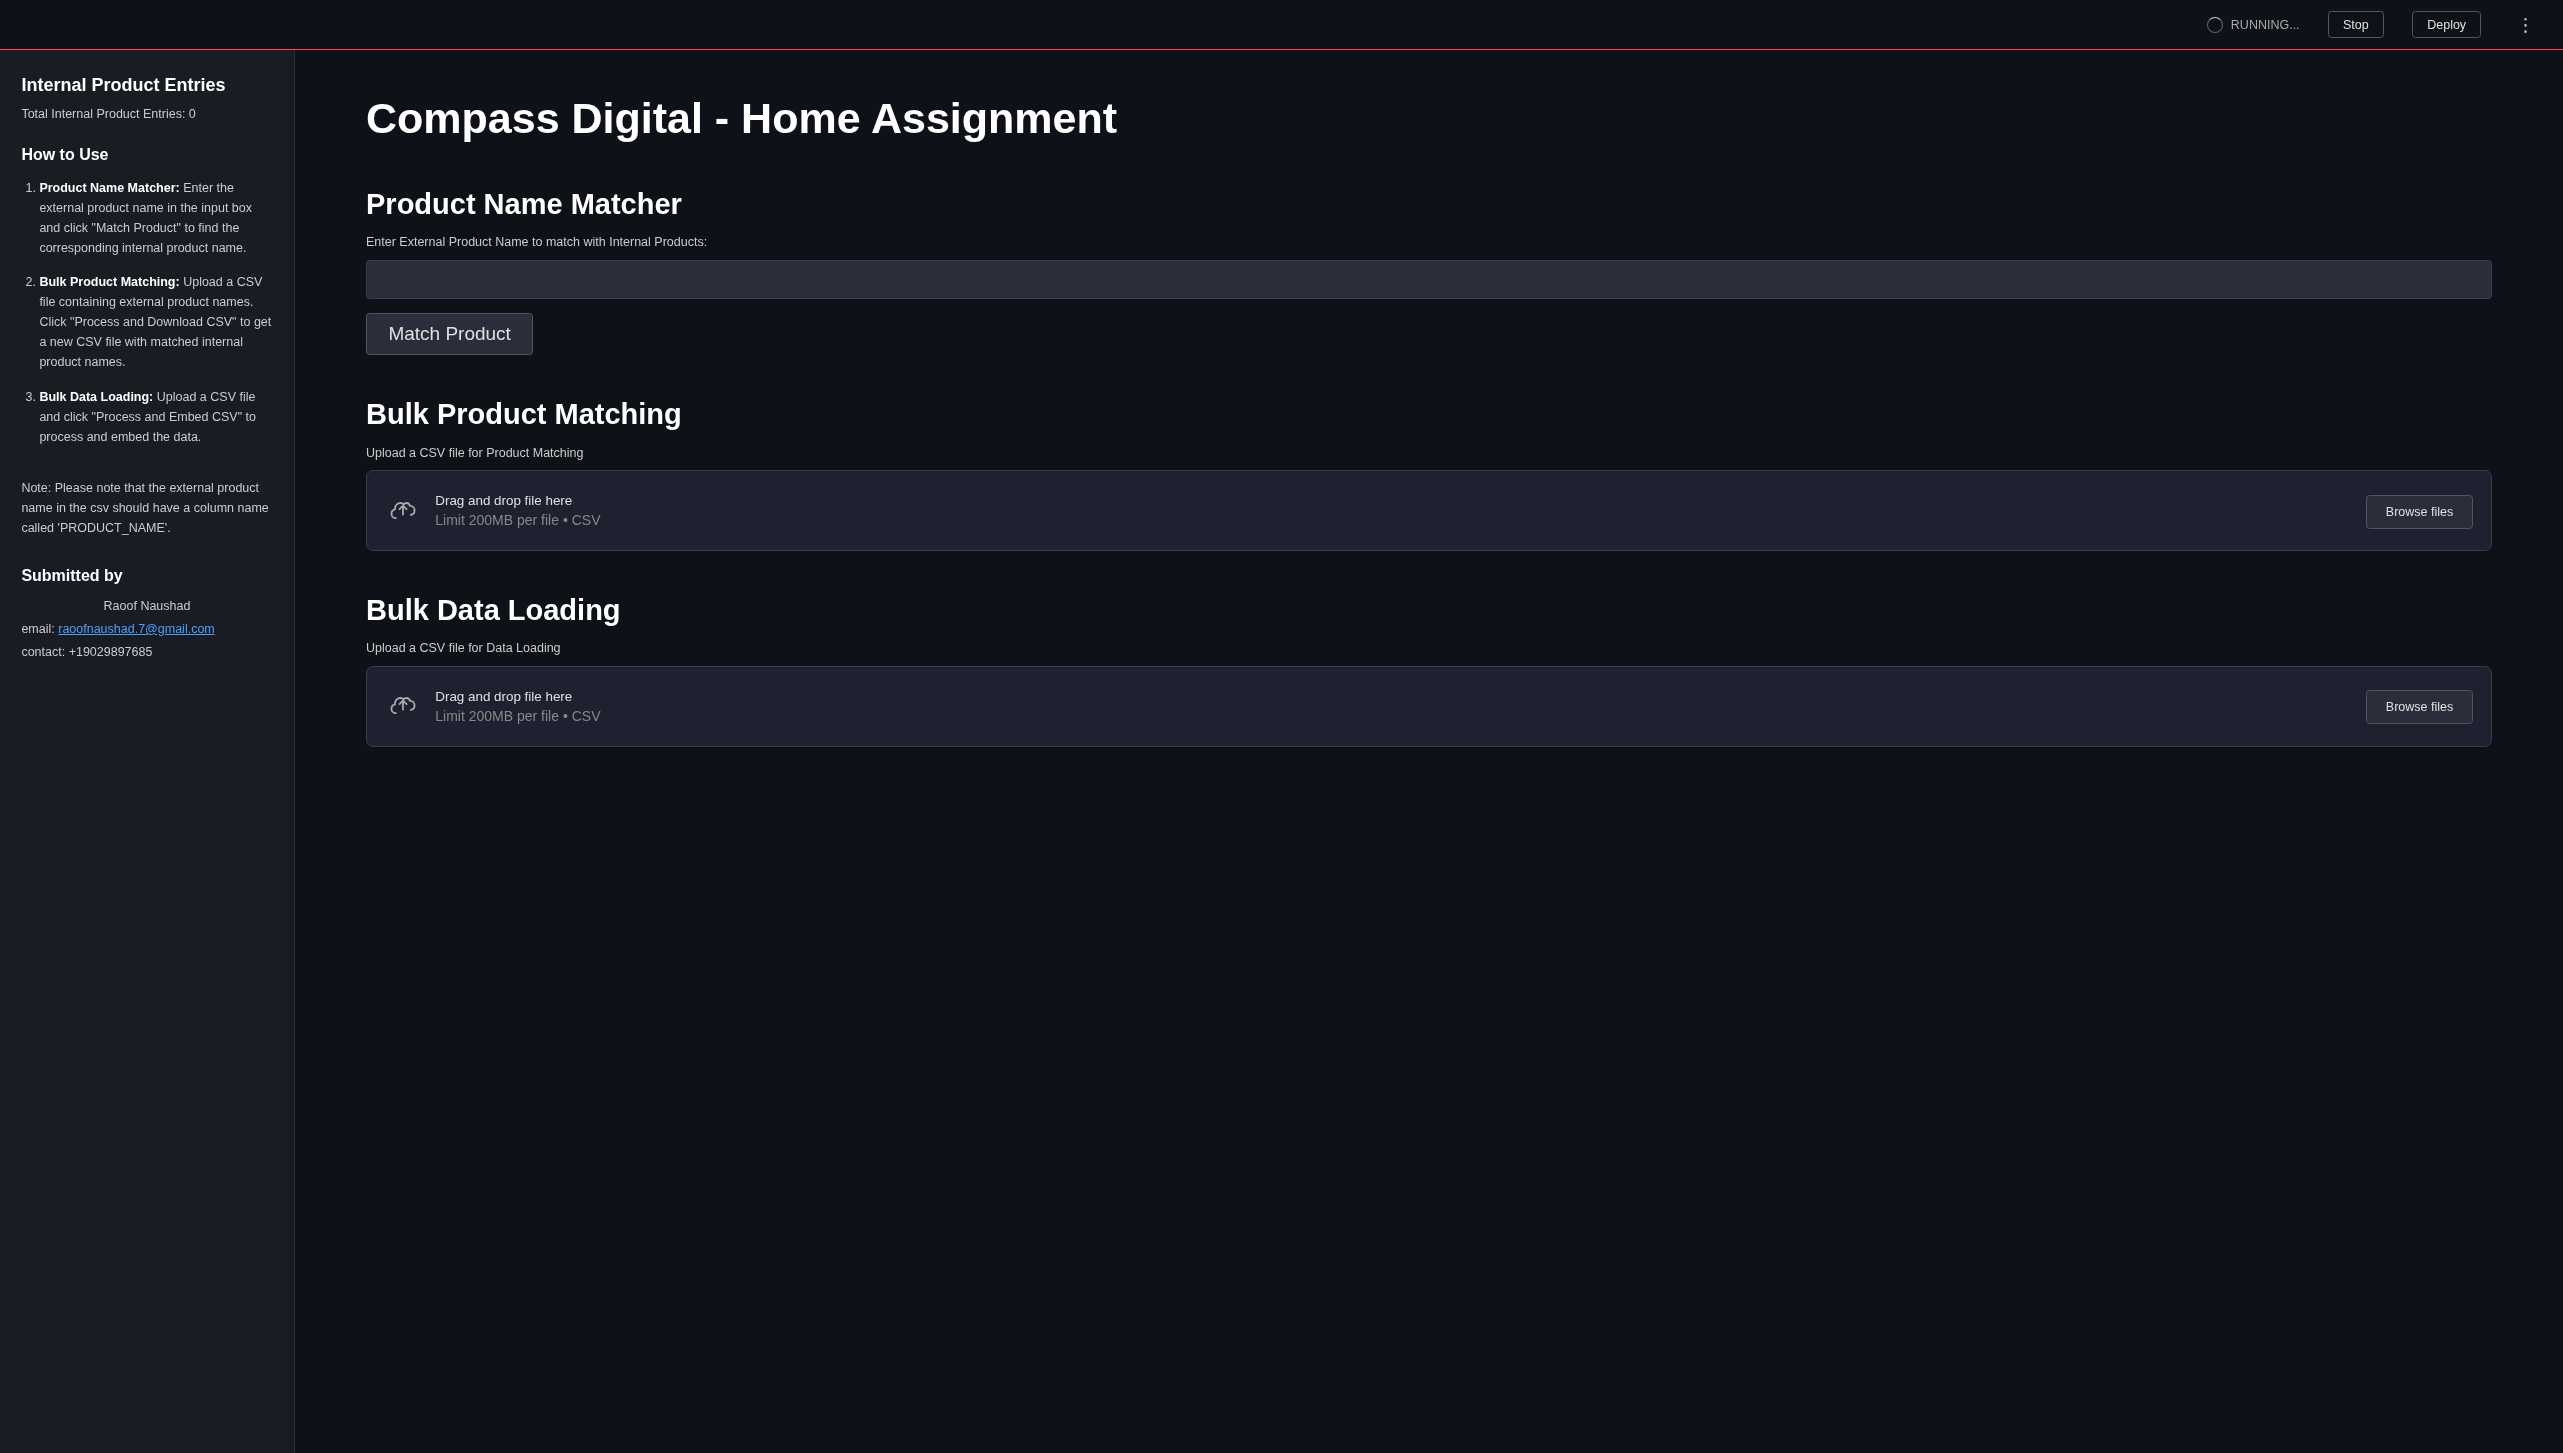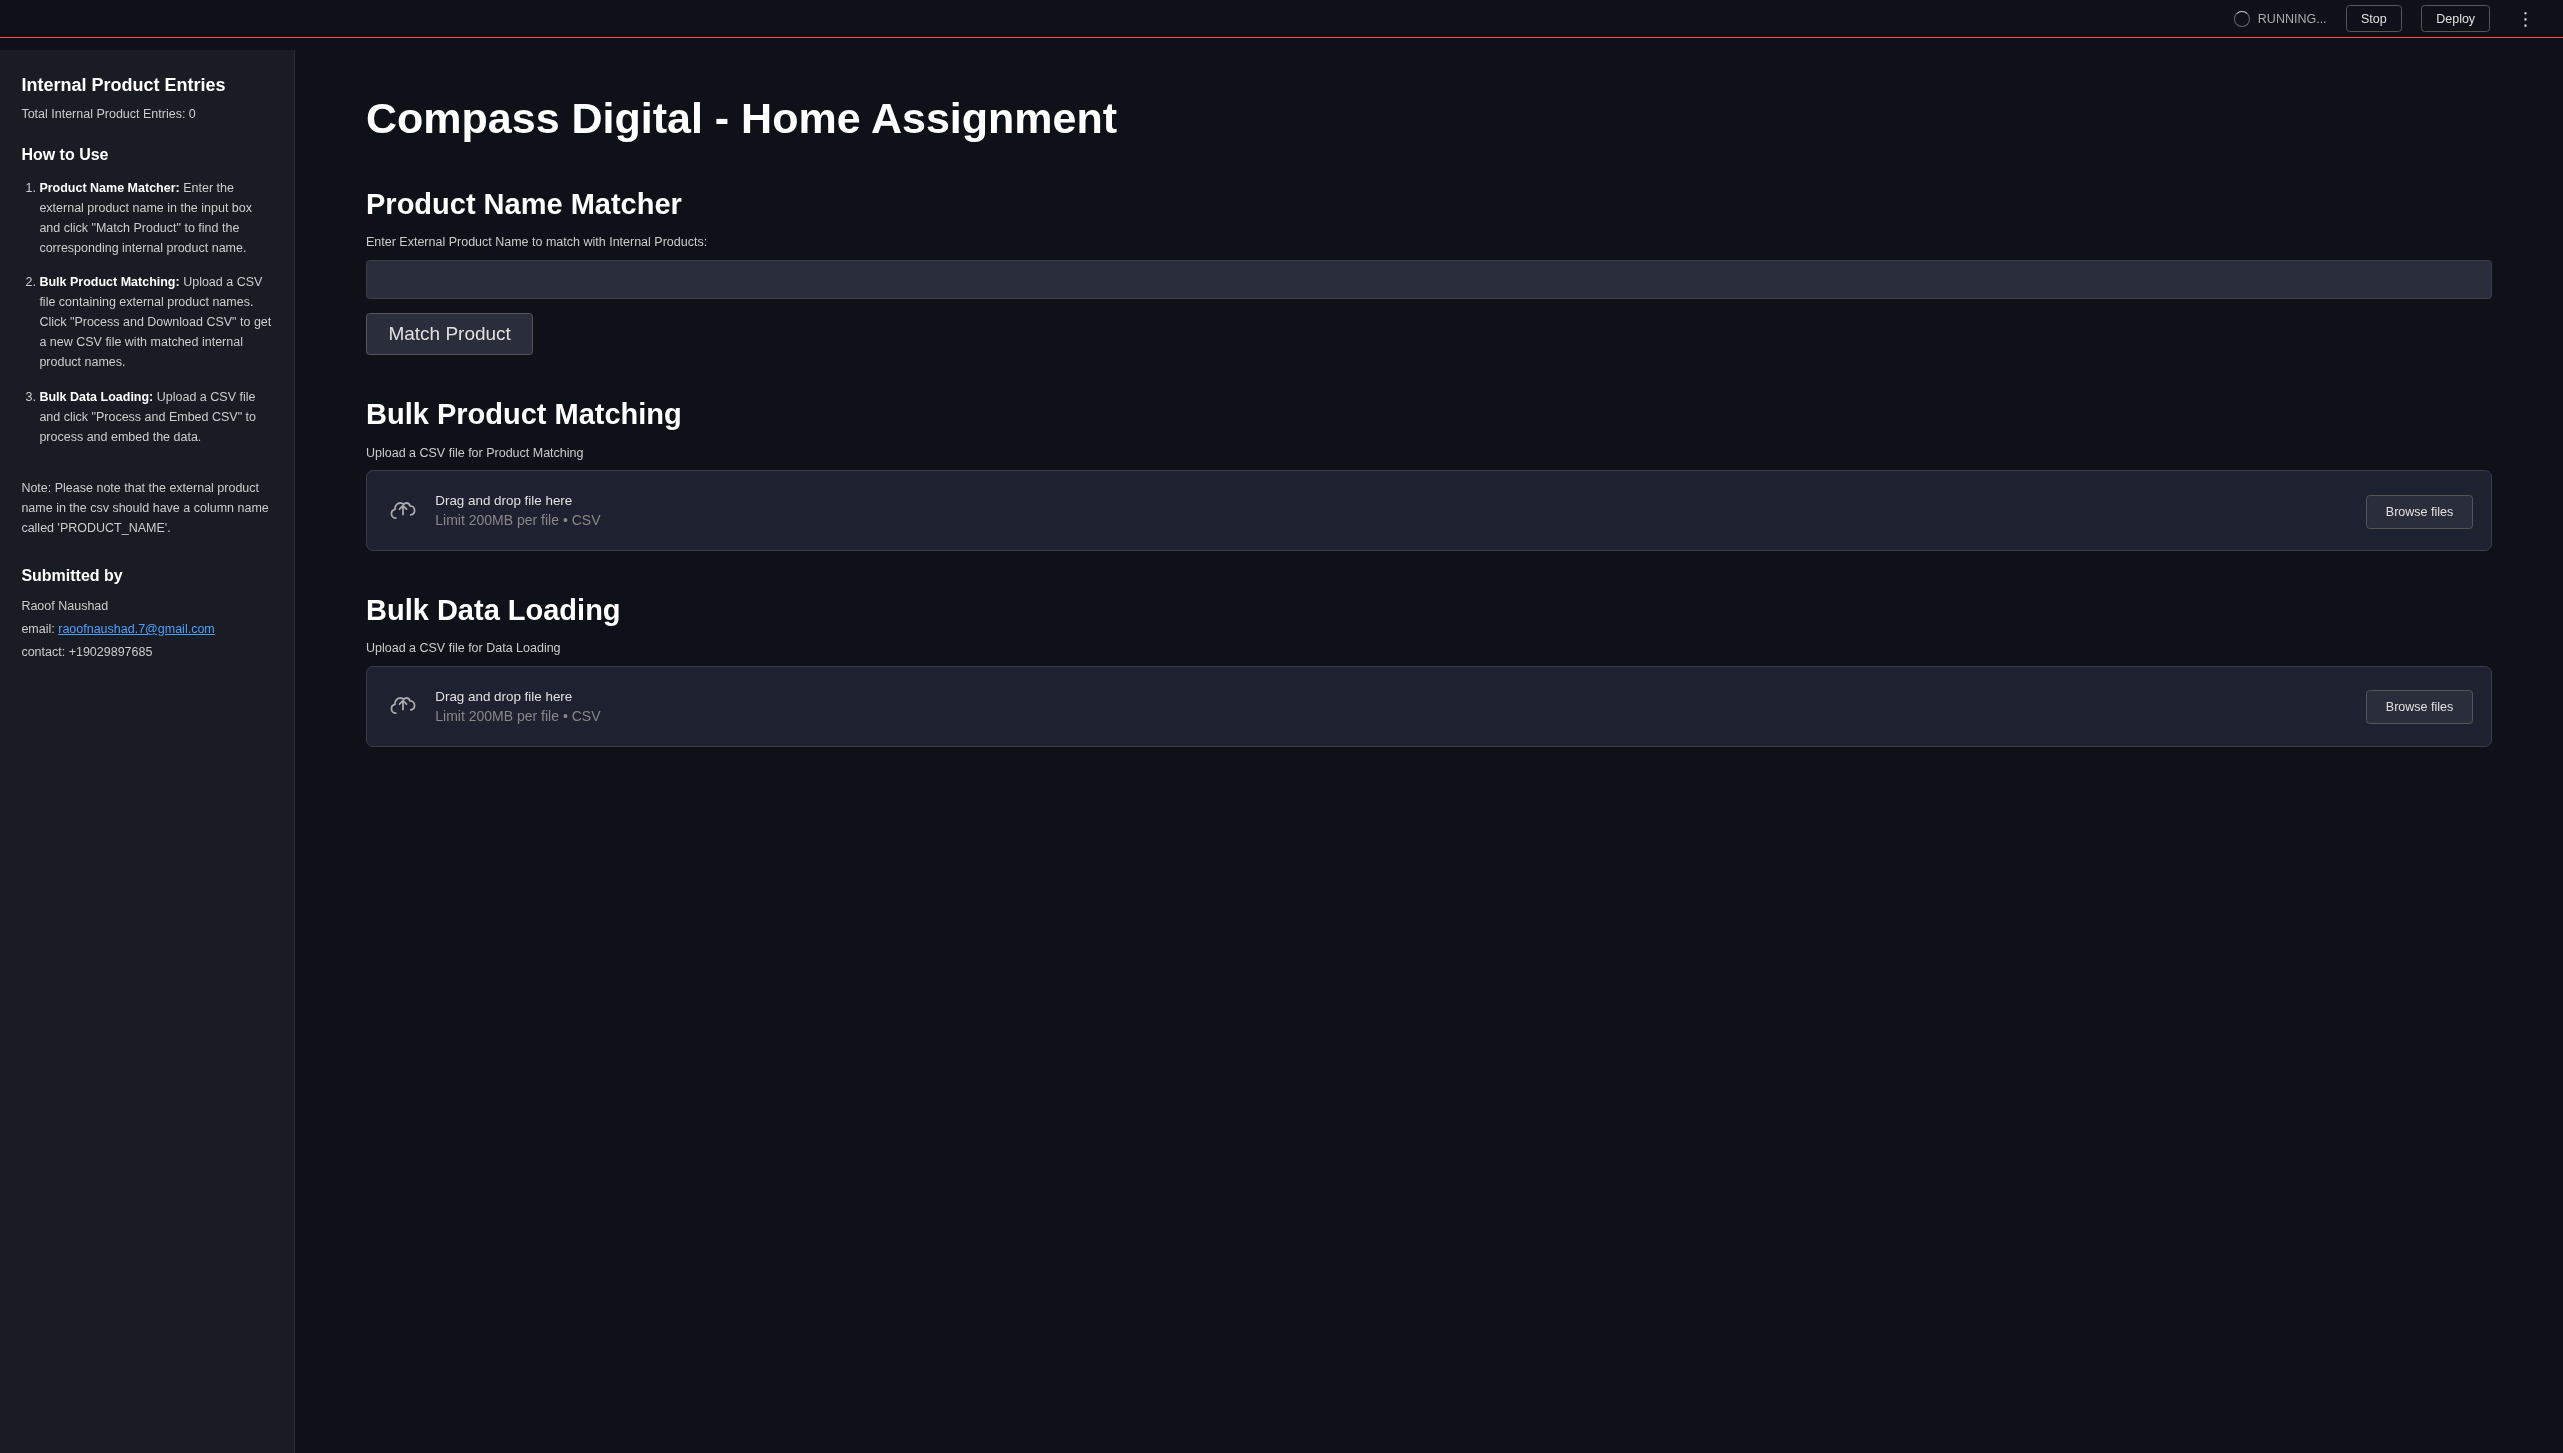--- a/index.html
+++ b/index.html
@@ -9,29 +9,29 @@
       color: #e0e0e0;
       display: flex;
       flex-direction: column;
       min-height: 100vh;
     }
 
     
     .topbar {
       position: fixed;
       top: 0; left: 0; right: 0;
-      height: 38px;
+      height: 50px;
       background: #0e1117;
       border-bottom: 1.8px solid #ff4b4b;
       display: flex;
       align-items: center;
       justify-content: flex-end;
       padding: 0 21.4px;
       z-index: 100;
-      gap: 19px;
+      gap: 28px;
     }
     .topbar-running {
       display: flex;
       align-items: center;
       gap: 7.1px;
       color: #aaa;
       font-size: 12.5px;
     }
     .running-icon {
       width: 18px;
@@ -124,20 +124,21 @@
     .sidebar-submitted-title {
       font-size: 16px;
       font-weight: 700;
       color: #ffffff;
       margin-bottom: 14.3px;
     }
     .sidebar-submitted-name {
       font-size: 12.5px;
       color: #ccc;
       margin-bottom: 9px;
+      text-align: center;
     }
     .sidebar-submitted-email {
       font-size: 12.5px;
       color: #ccc;
       margin-bottom: 9px;
     }
     .sidebar-submitted-email a {
       color: #4d9fff;
       text-decoration: underline;
     }

